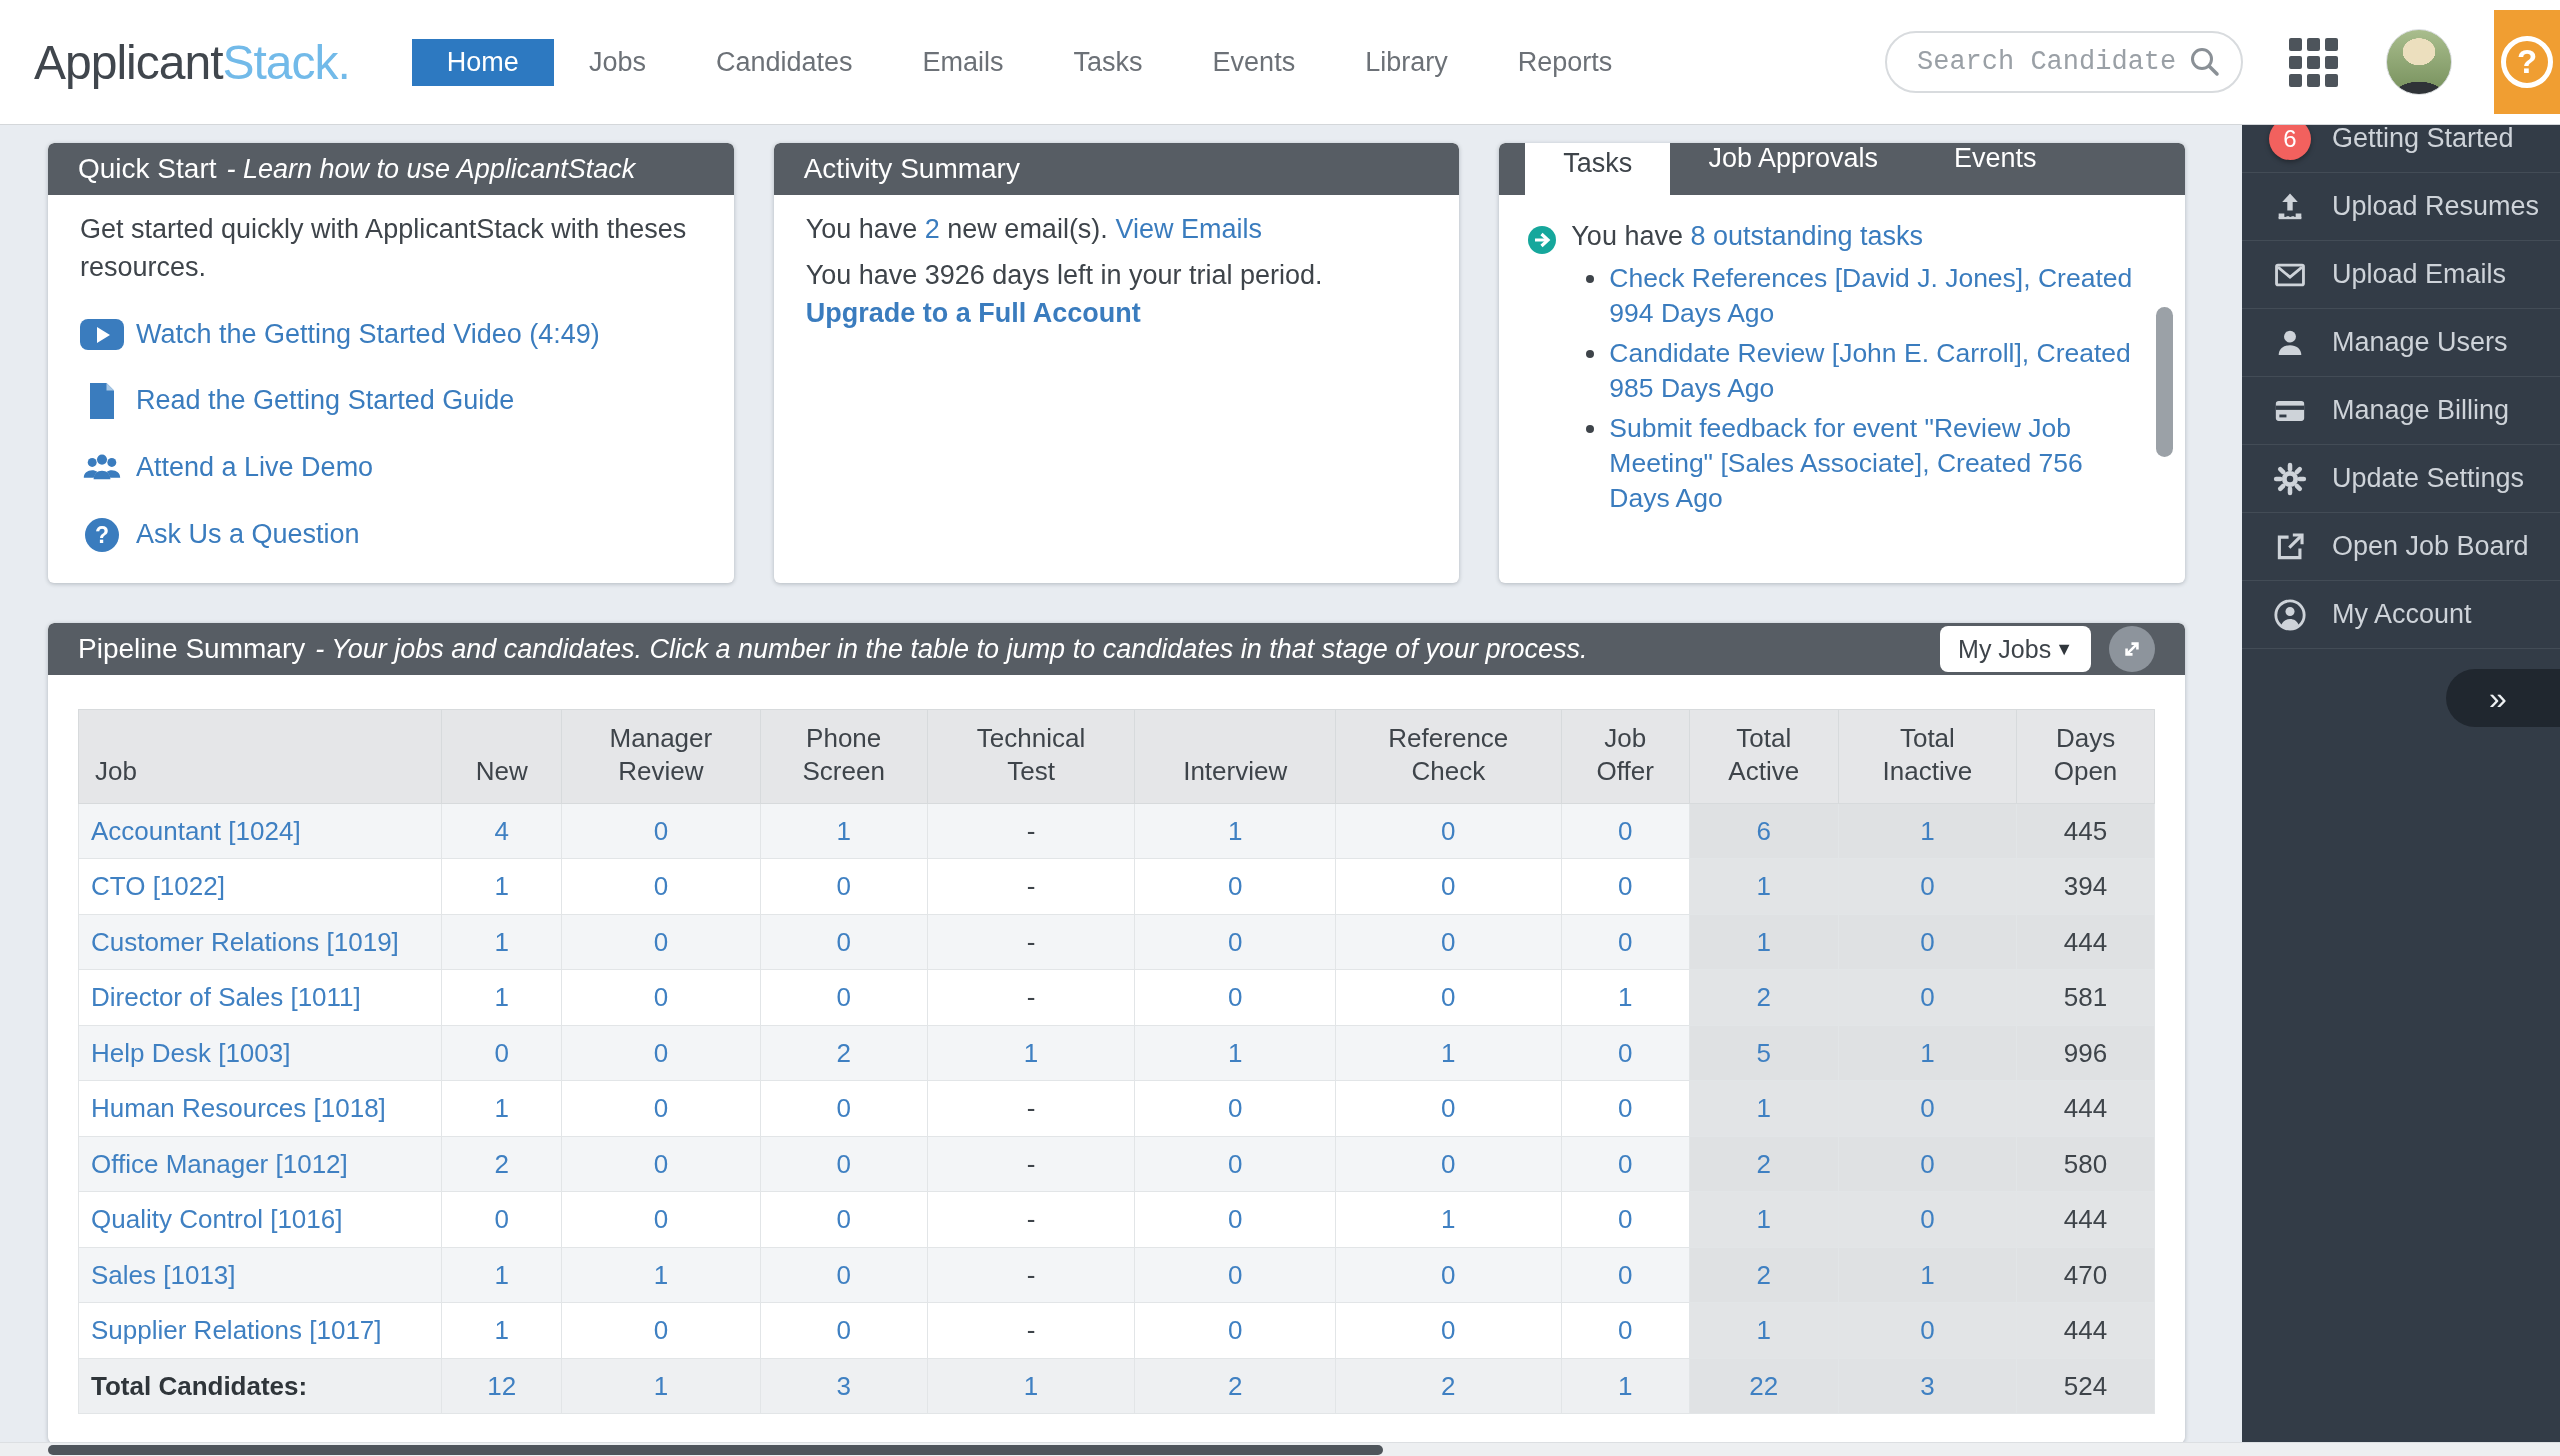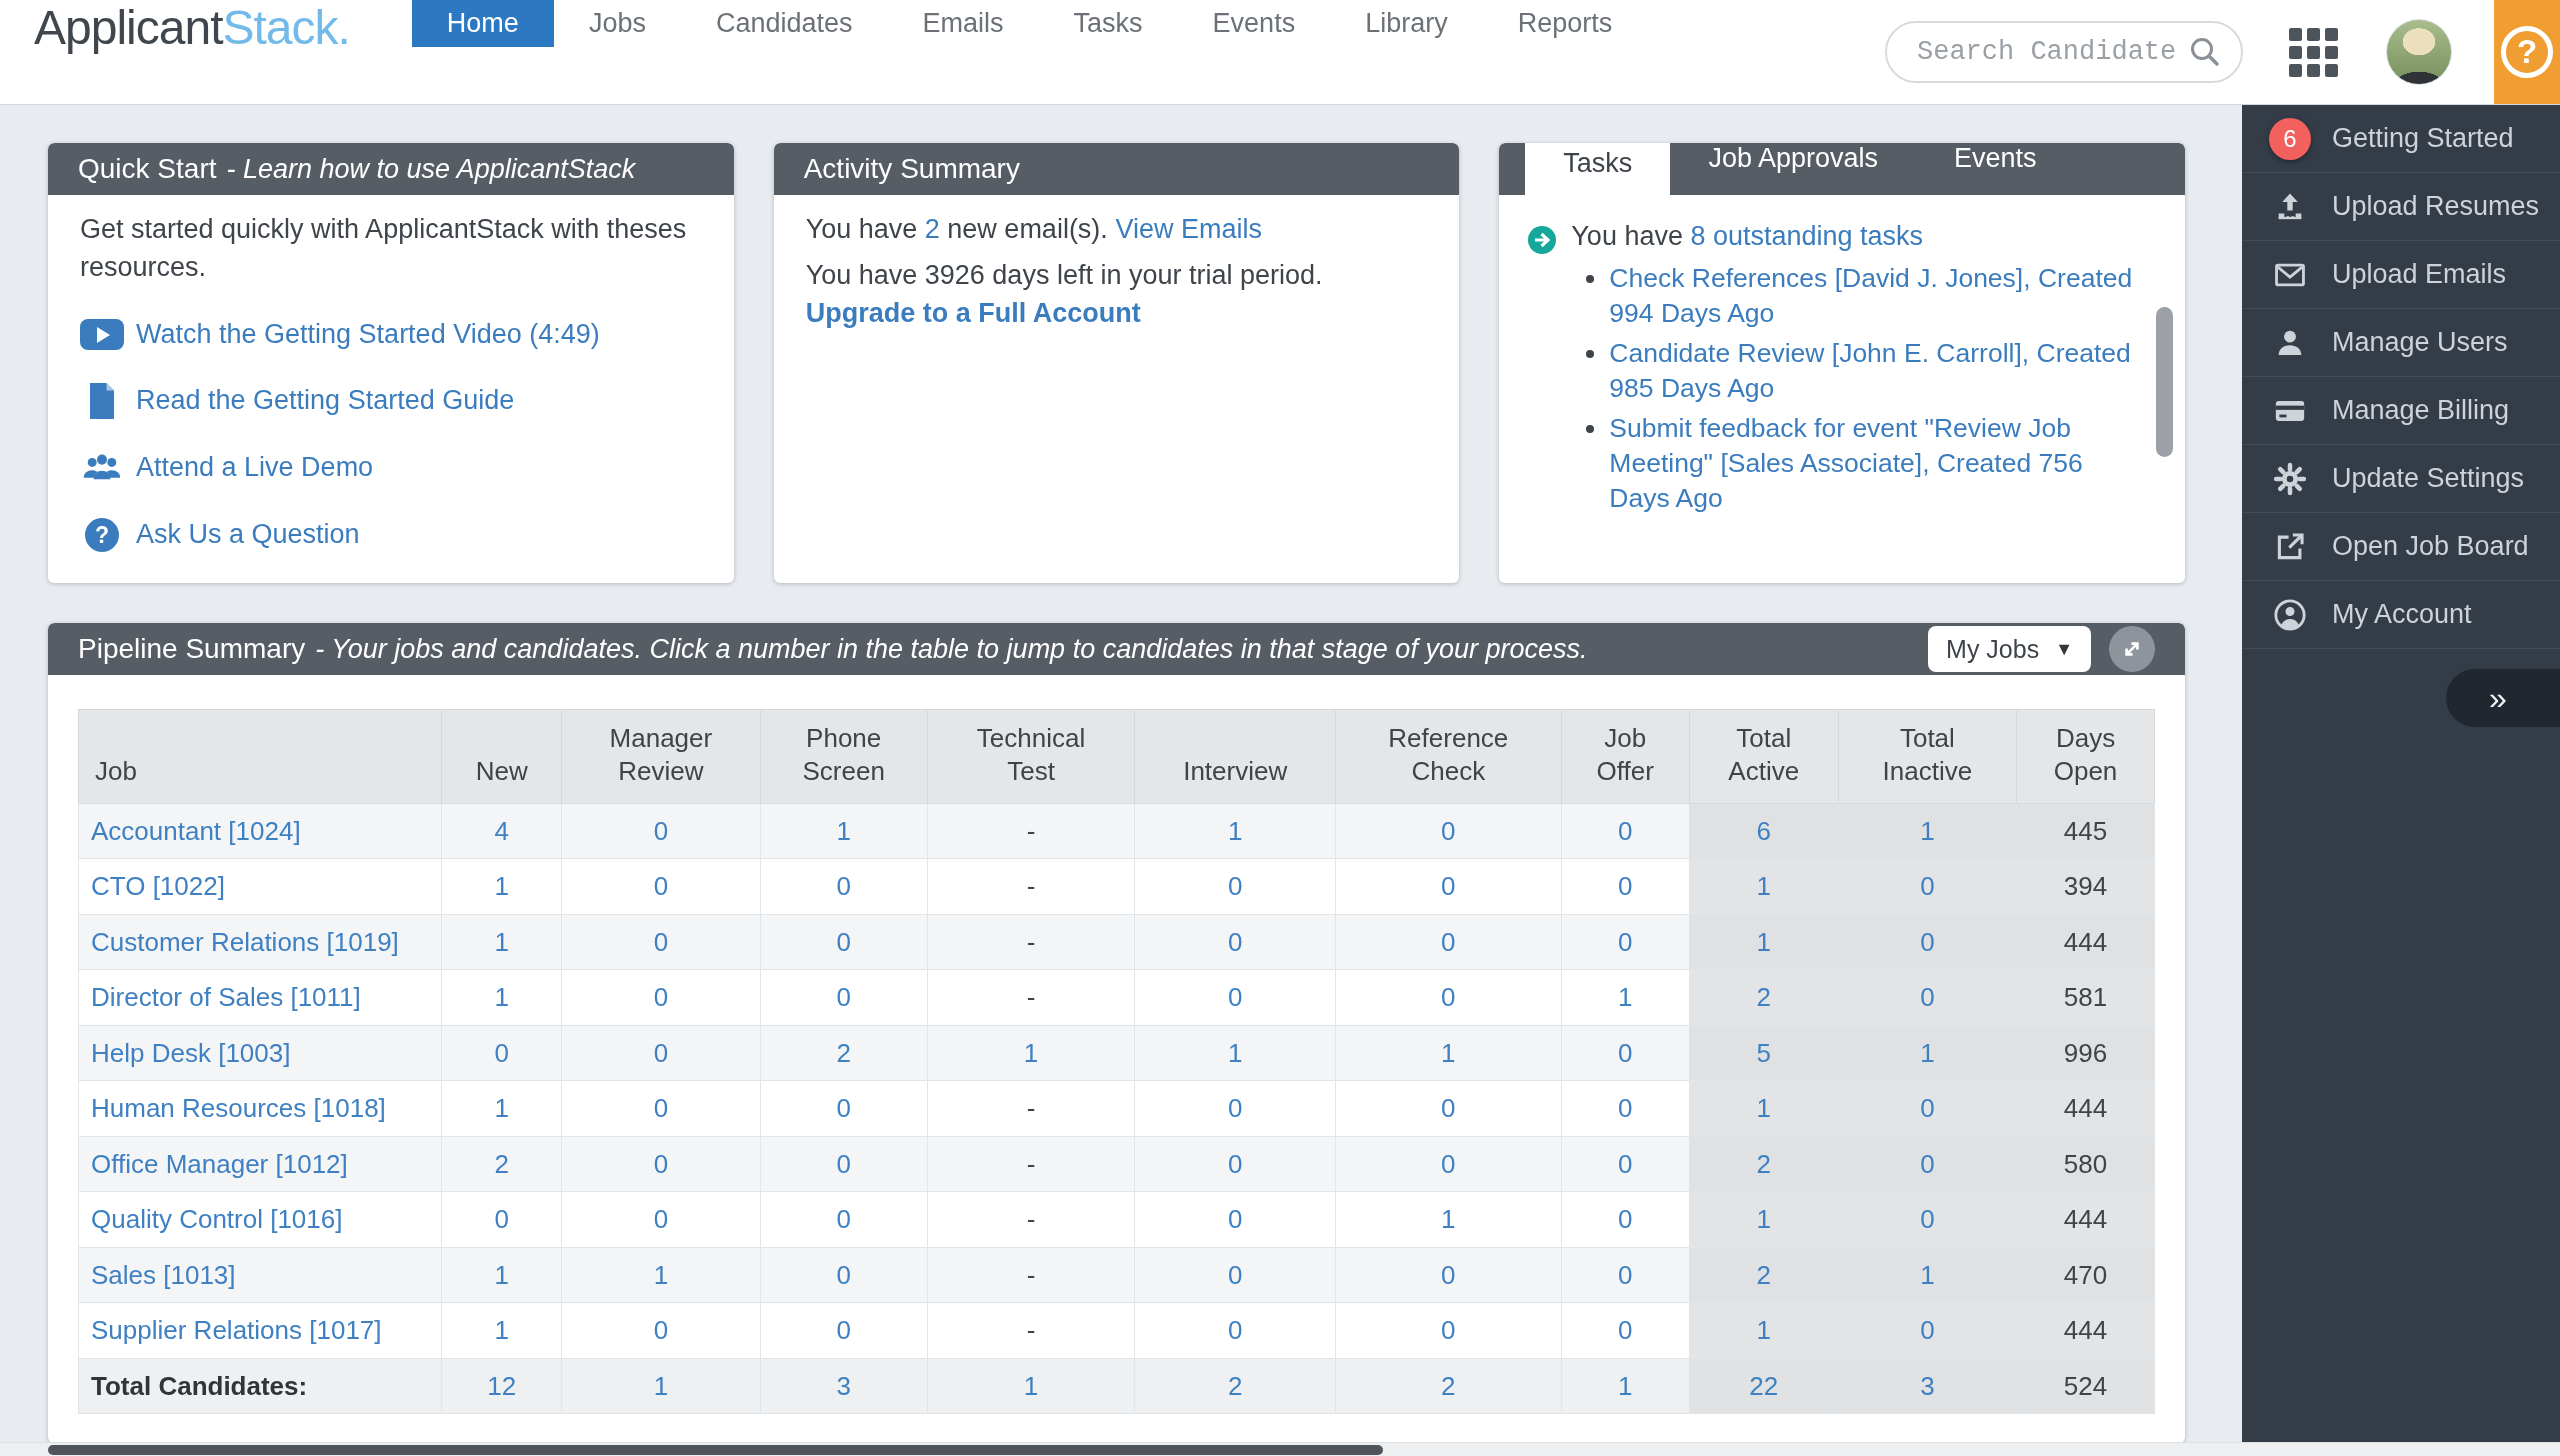--- a/index.html
+++ b/index.html
@@ -1,22 +1,22 @@
 <!DOCTYPE html>
 <html><head>
 <meta charset="utf-8">
 <style>
   * { box-sizing: border-box; margin: 0; padding: 0; }
   html,body { width:2560px; height:1456px; }
   body { font-family:"Liberation Sans", sans-serif; background:#e8ecf1; overflow:hidden; position:relative; }
   a { text-decoration:none; cursor:pointer; }
 
   
-  .navbar { position:absolute; top:0; left:0; width:2560px; height:105px; background:#fff;
-            border-bottom:1px solid #d4d7da; display:flex; align-items:flex-start; z-index:5; }
+  .navbar { position:absolute; top:0; left:0; width:2560px; height:125px; background:#fff;
+            border-bottom:1px solid #d4d7da; display:flex; align-items:center; z-index:5; }
   .logo { display:flex; align-items:center; padding:0 62px 0 34px; font-size:48px; letter-spacing:-1px; cursor:pointer; }
   .logo .p1 { color:#40464d; }
   .logo .p2 { color:#72bae9; }
   .nav-item { display:flex; align-items:center; padding:8px 35px; font-size:27px; color:#6c7177; cursor:pointer; }
   .nav-item.active { background:#2d79c1; color:#fff; }
   .search-wrap { margin-left:auto; align-self:center; position:relative; margin-right:46px; }
   .search-wrap input { width:358px; height:62px; border:2px solid #d8dbde; border-radius:32px;
                        padding:0 66px 0 30px; font-size:27px; color:#0f766e; outline:none;
                        font-family:Liberation Mono, monospace; background:#fff; }
   .search-wrap input::placeholder { color:#9aa0a6; }
@@ -72,21 +72,21 @@
   .tasks-bd { position:relative; padding:26px 46px 26px 28px; }
   .task-sum { display:flex; gap:14px; align-items:flex-start; font-size:27px; color:#3e444a; }
   .tasks-bd ul { margin-top:6px; padding-left:82px; }
   .tasks-bd li { color:#3a7cbe; font-size:26.5px; line-height:1.32; margin-bottom:5px; }
   .tasks-bd li::marker { color:#3e444a; }
   .task-scroll { position:absolute; right:12px; top:112px; width:17px; height:150px; background:#9ba1a7; border-radius:9px; cursor:pointer; }
 
   
   .pipeline { margin-top:40px; height:820px; overflow:hidden; }
   .ph-right { margin-left:auto; display:flex; gap:18px; align-items:center; }
-  .select { background:#fff; height:46px; border-radius:8px; display:flex; align-items:center; gap:16px;
+  .select { background:#fff; height:46px; border-radius:8px; display:flex; align-items:center; gap:4px;
             padding:0 18px; color:#3e444a; font-size:25px; cursor:pointer; }
   .select .caret { font-size:18px; color:#30363c; }
   .expand-btn { width:46px; height:46px; border-radius:50%; background:#8d949c; display:flex;
                 align-items:center; justify-content:center; cursor:pointer; }
   .pipeline .panel-bd { padding:34px 30px; }
   table { width:100%; border-collapse:collapse; font-size:26px; }
   th { background:#e5e6e8; color:#3e444a; font-weight:normal; padding:12px 12px 14px; border:1px solid #d7dadc;
        vertical-align:bottom; text-align:center; line-height:1.28; white-space:pre-line; }
   th.job { text-align:left; width:17.5%; padding-left:16px; }
   td { padding:11px 12px; text-align:center; border:1px solid #e2e5e7; line-height:1.25; background:#fff; }

